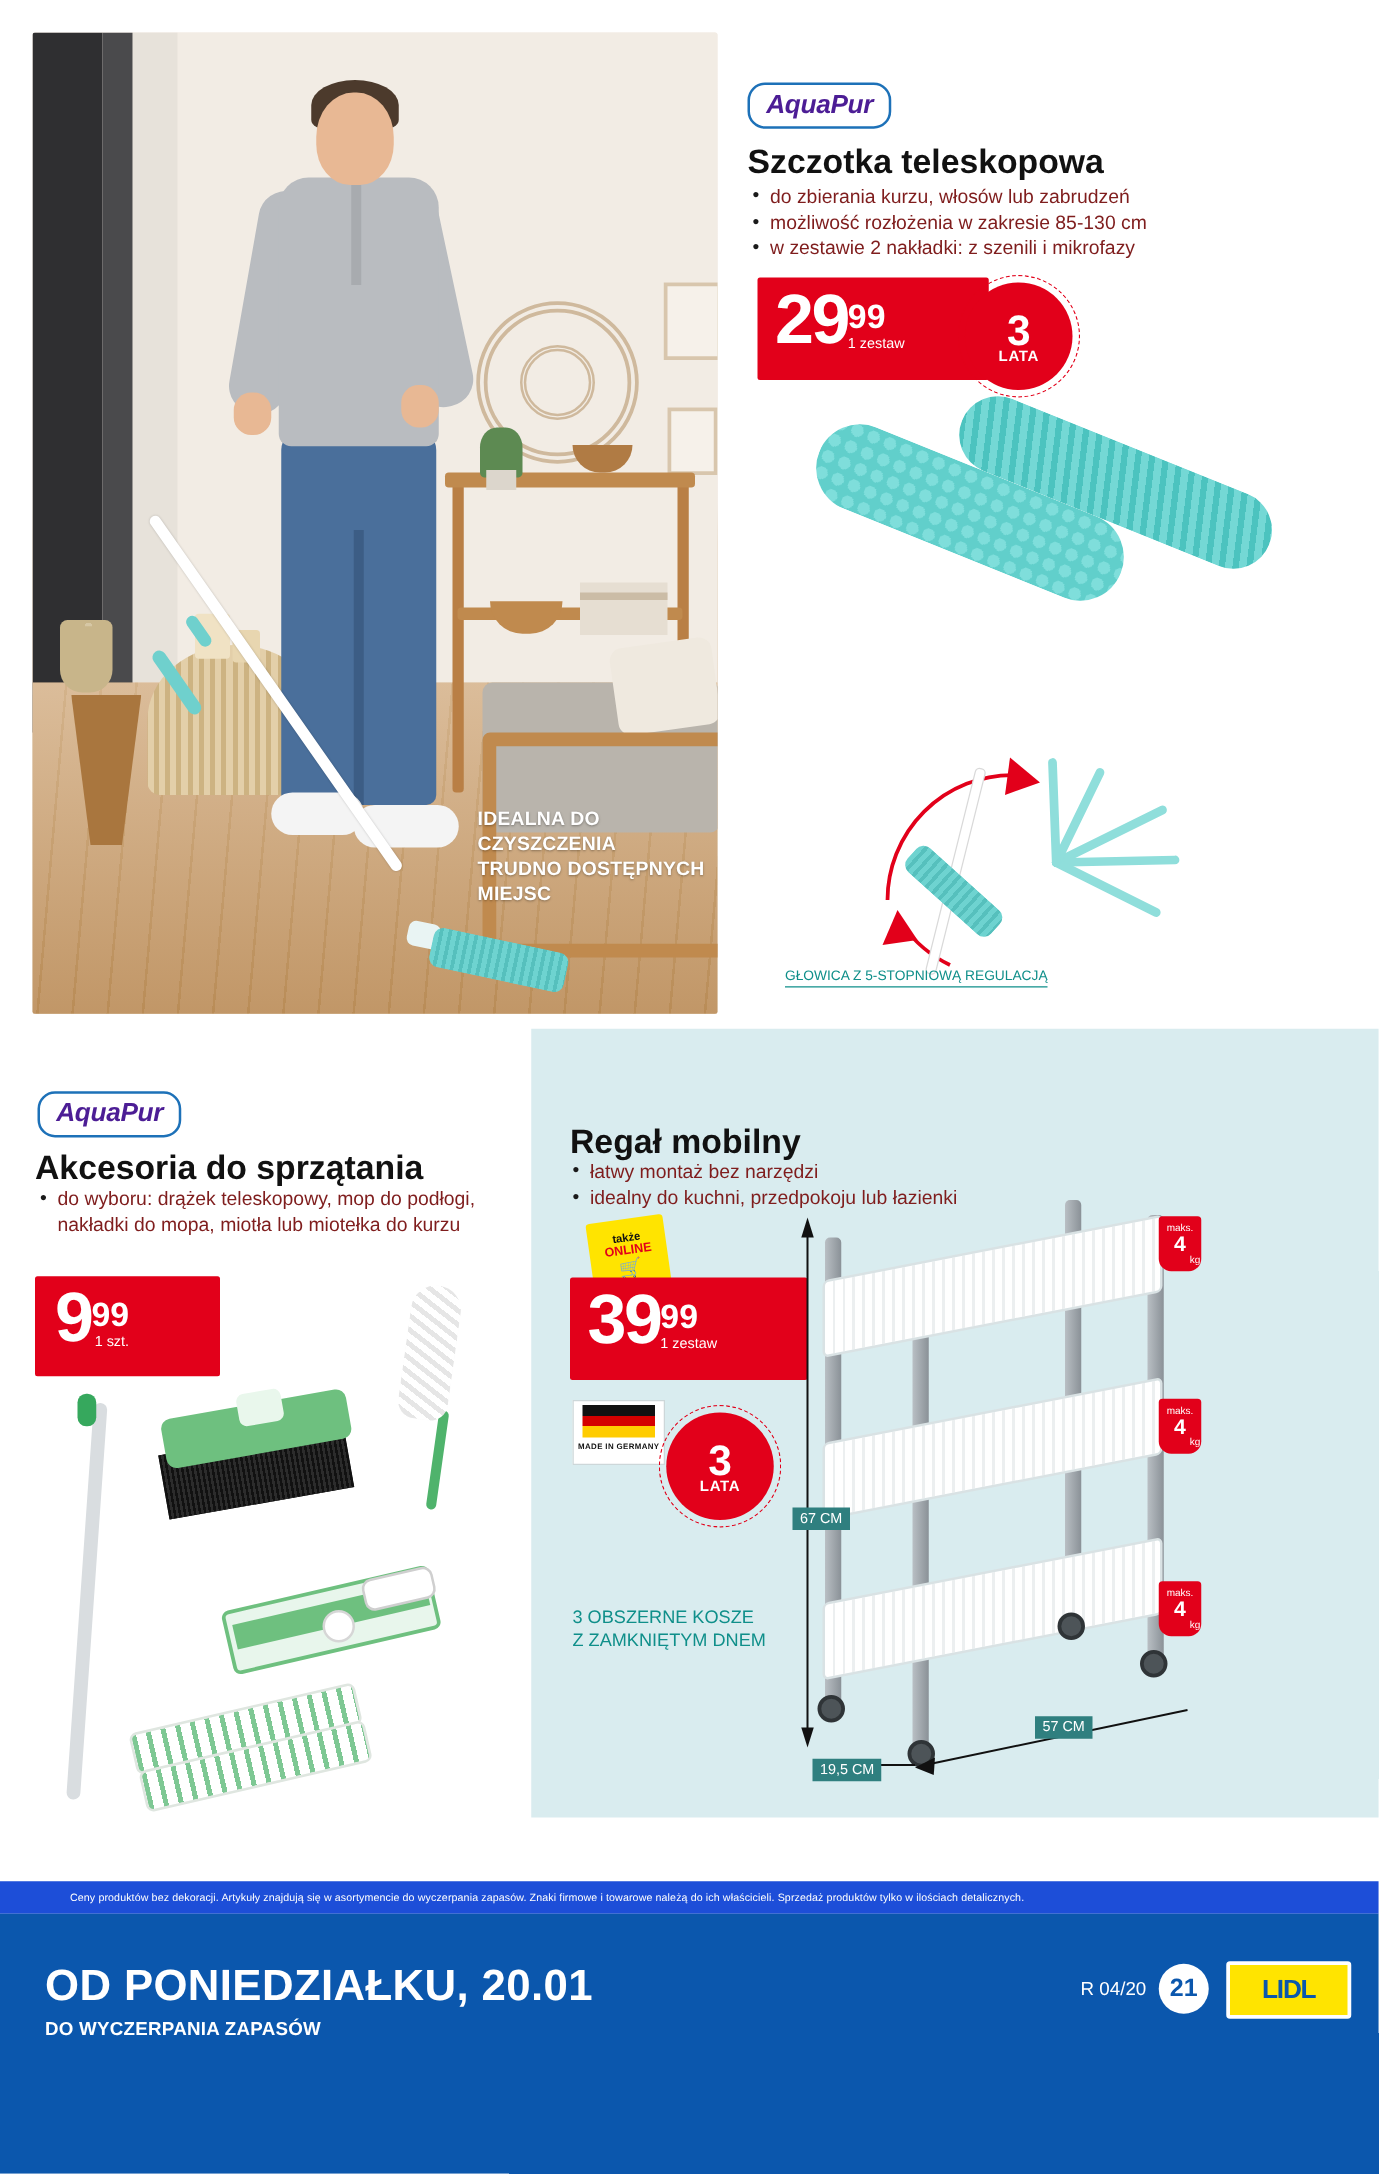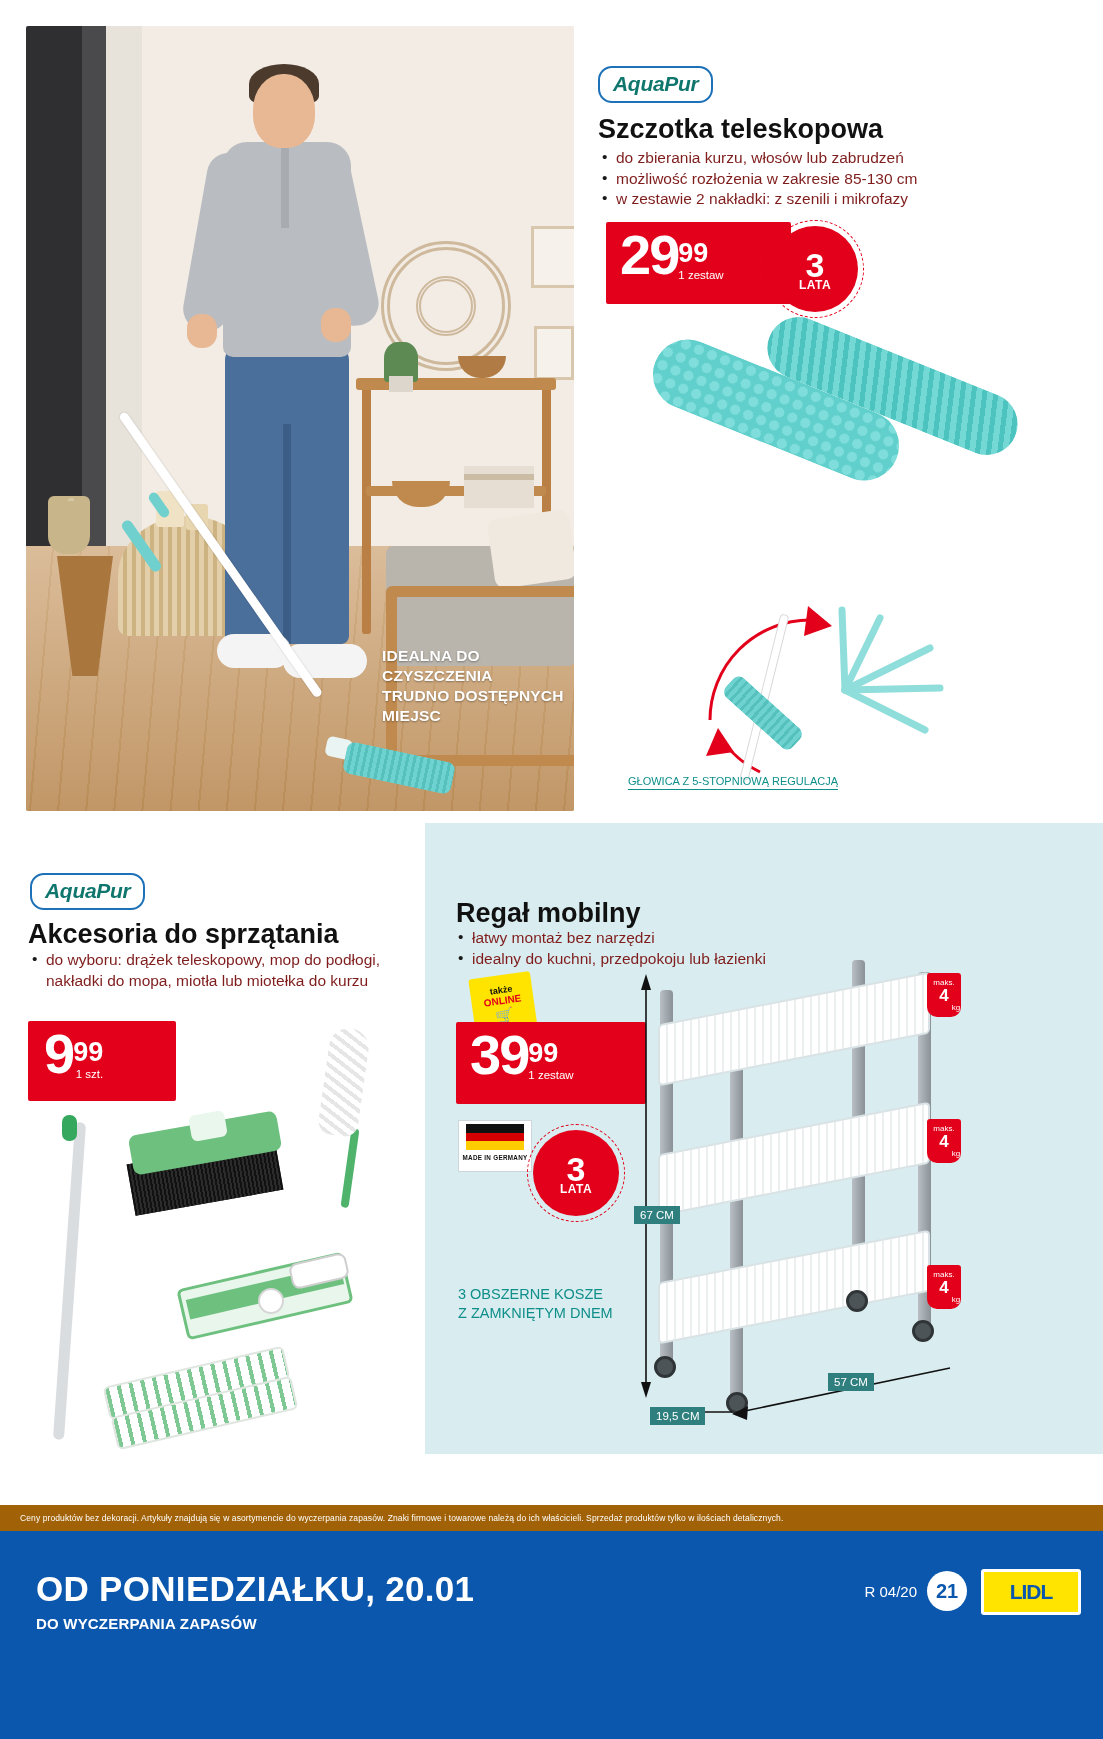--- a/index.html
+++ b/index.html
@@ -89,21 +89,21 @@
 
   .photo-caption {
     position:absolute; left:356px; bottom:85px; color:#ffffff;
     font-size:15.5px; line-height:20px; font-weight:600; letter-spacing:.2px;
     text-shadow:0 1px 2px rgba(0,0,0,.35);
   }
 
   
   .aquapur-logo {
     display:inline-block; background:#ffffff; border:2px solid #1d71b8;
-    border-radius:14px; padding:4px 13px 5px; color:#0f766e;
+    border-radius:14px; padding:4px 13px 5px; color:#4c1d95;
     font-size:21px; font-weight:bold; font-style:italic; letter-spacing:-.3px;
   }
   #logo-top { position:absolute; left:598px; top:66px; }
   #logo-bottom { position:absolute; left:30px; top:873px; }
 
   .ttl { font-size:27px; font-weight:bold; color:#111; }
   #title-top { position:absolute; left:598px; top:114px; }
 
   ul.bullets { list-style:none; }
   ul.bullets li { position:relative; padding-left:16px; font-size:15.5px; line-height:20.5px; color:#7f1d1d; }
@@ -223,22 +223,22 @@
     position:absolute; width:34px; height:44px; background:#e2001a; color:#fff;
     display:flex; flex-direction:column; align-items:center; justify-content:center;
     border-radius:3px 3px 10px 10px; line-height:1;
   }
   .maks .m1{font-size:8px;} .maks .m2{font-size:17px;font-weight:bold;} .maks .m3{font-size:8px;margin-left:24px;}
 
   .dim { position:absolute; background:#2f7f7f; color:#fff; font-size:11.5px; padding:3px 6px; }
 
   
   .legal {
-    position:absolute; left:0; top:1505px; width:1103px; height:26px; background:#a16207; color:#fff;
-    font-size:8.5px; display:flex; align-items:center; padding-left:20px; letter-spacing:.1px;
+    position:absolute; left:0; top:1505px; width:1103px; height:26px; background:#1d4ed8; color:#fff;
+    font-size:8.5px; display:flex; align-items:center; padding-left:56px; letter-spacing:.1px;
   }
   .footer { position:absolute; left:0; top:1531px; width:1103px; height:208px; background:#0b57ad; color:#fff; }
   .footer-main { position:absolute; left:36px; top:38px; font-size:35px; font-weight:bold; letter-spacing:.3px; }
   .footer-sub { position:absolute; left:36px; top:84px; font-size:15px; font-weight:bold; letter-spacing:.2px; }
   .footer-code { position:absolute; right:186px; top:52px; font-size:15px; }
   .page-circle {
     position:absolute; right:136px; top:40px; width:40px; height:40px; border-radius:50%;
     background:#fff; color:#0b57ad; font-size:20px; font-weight:bold; display:flex; align-items:center; justify-content:center;
   }
   .lidl-logo {

